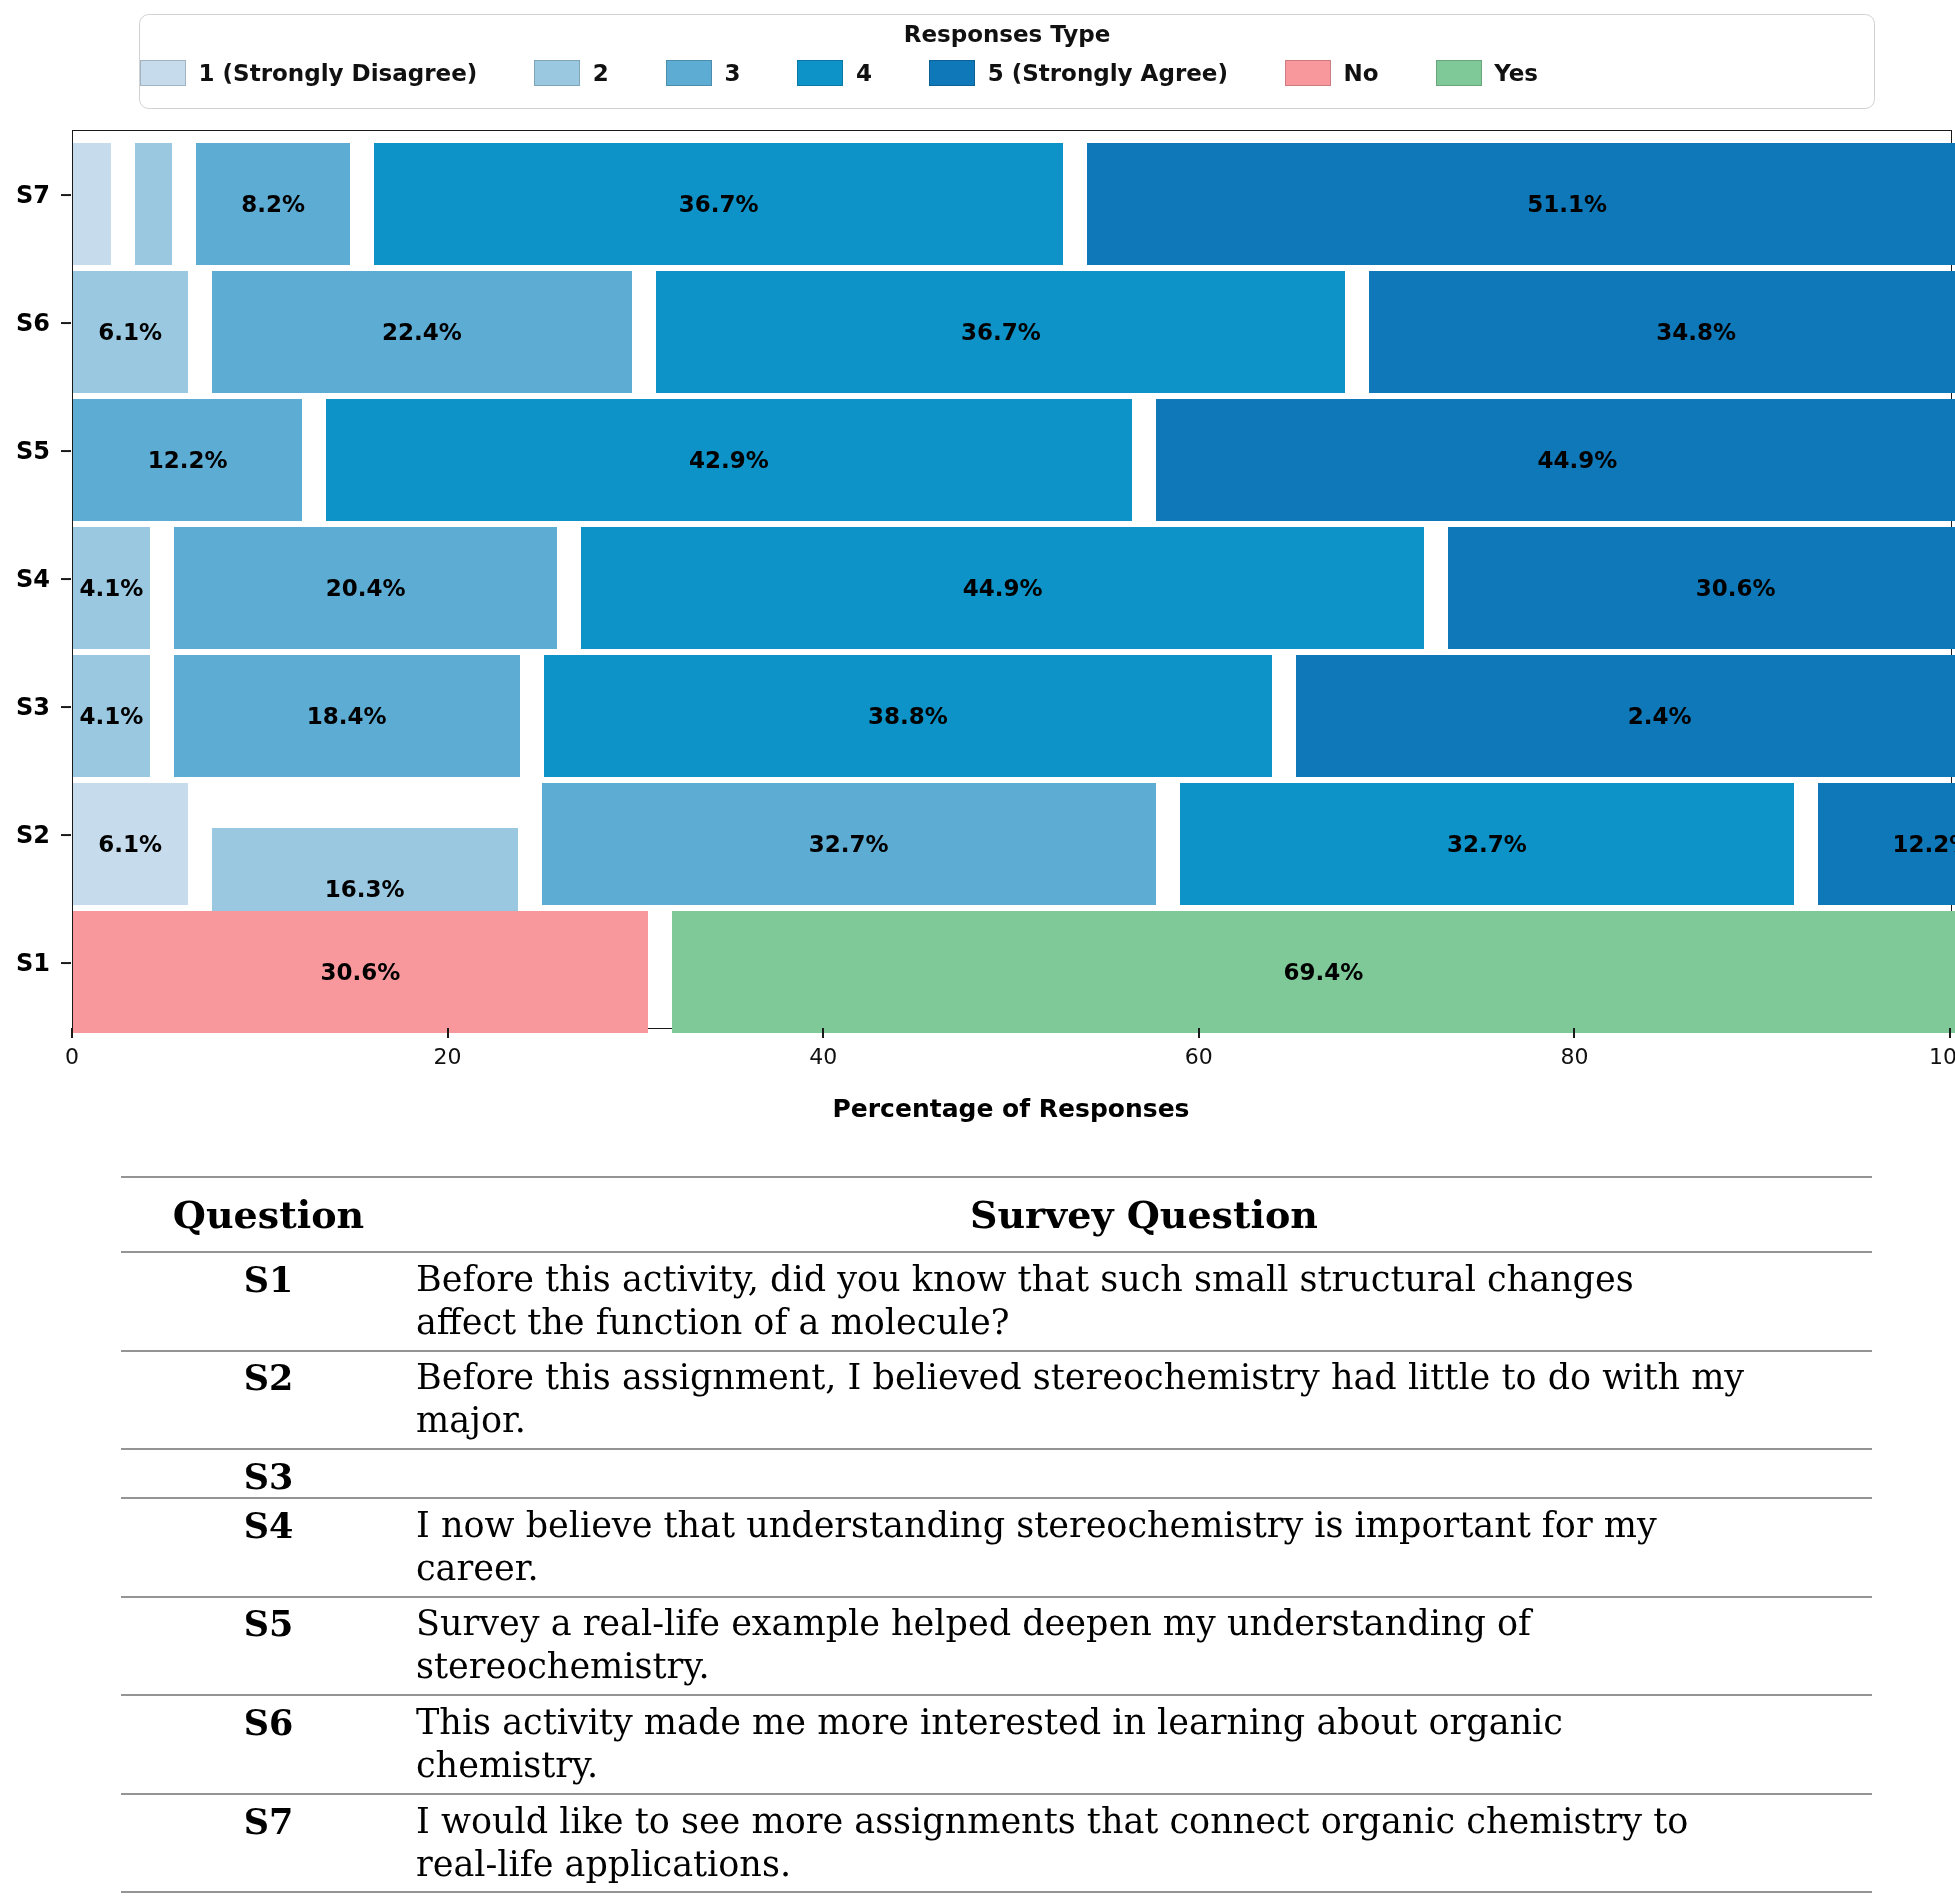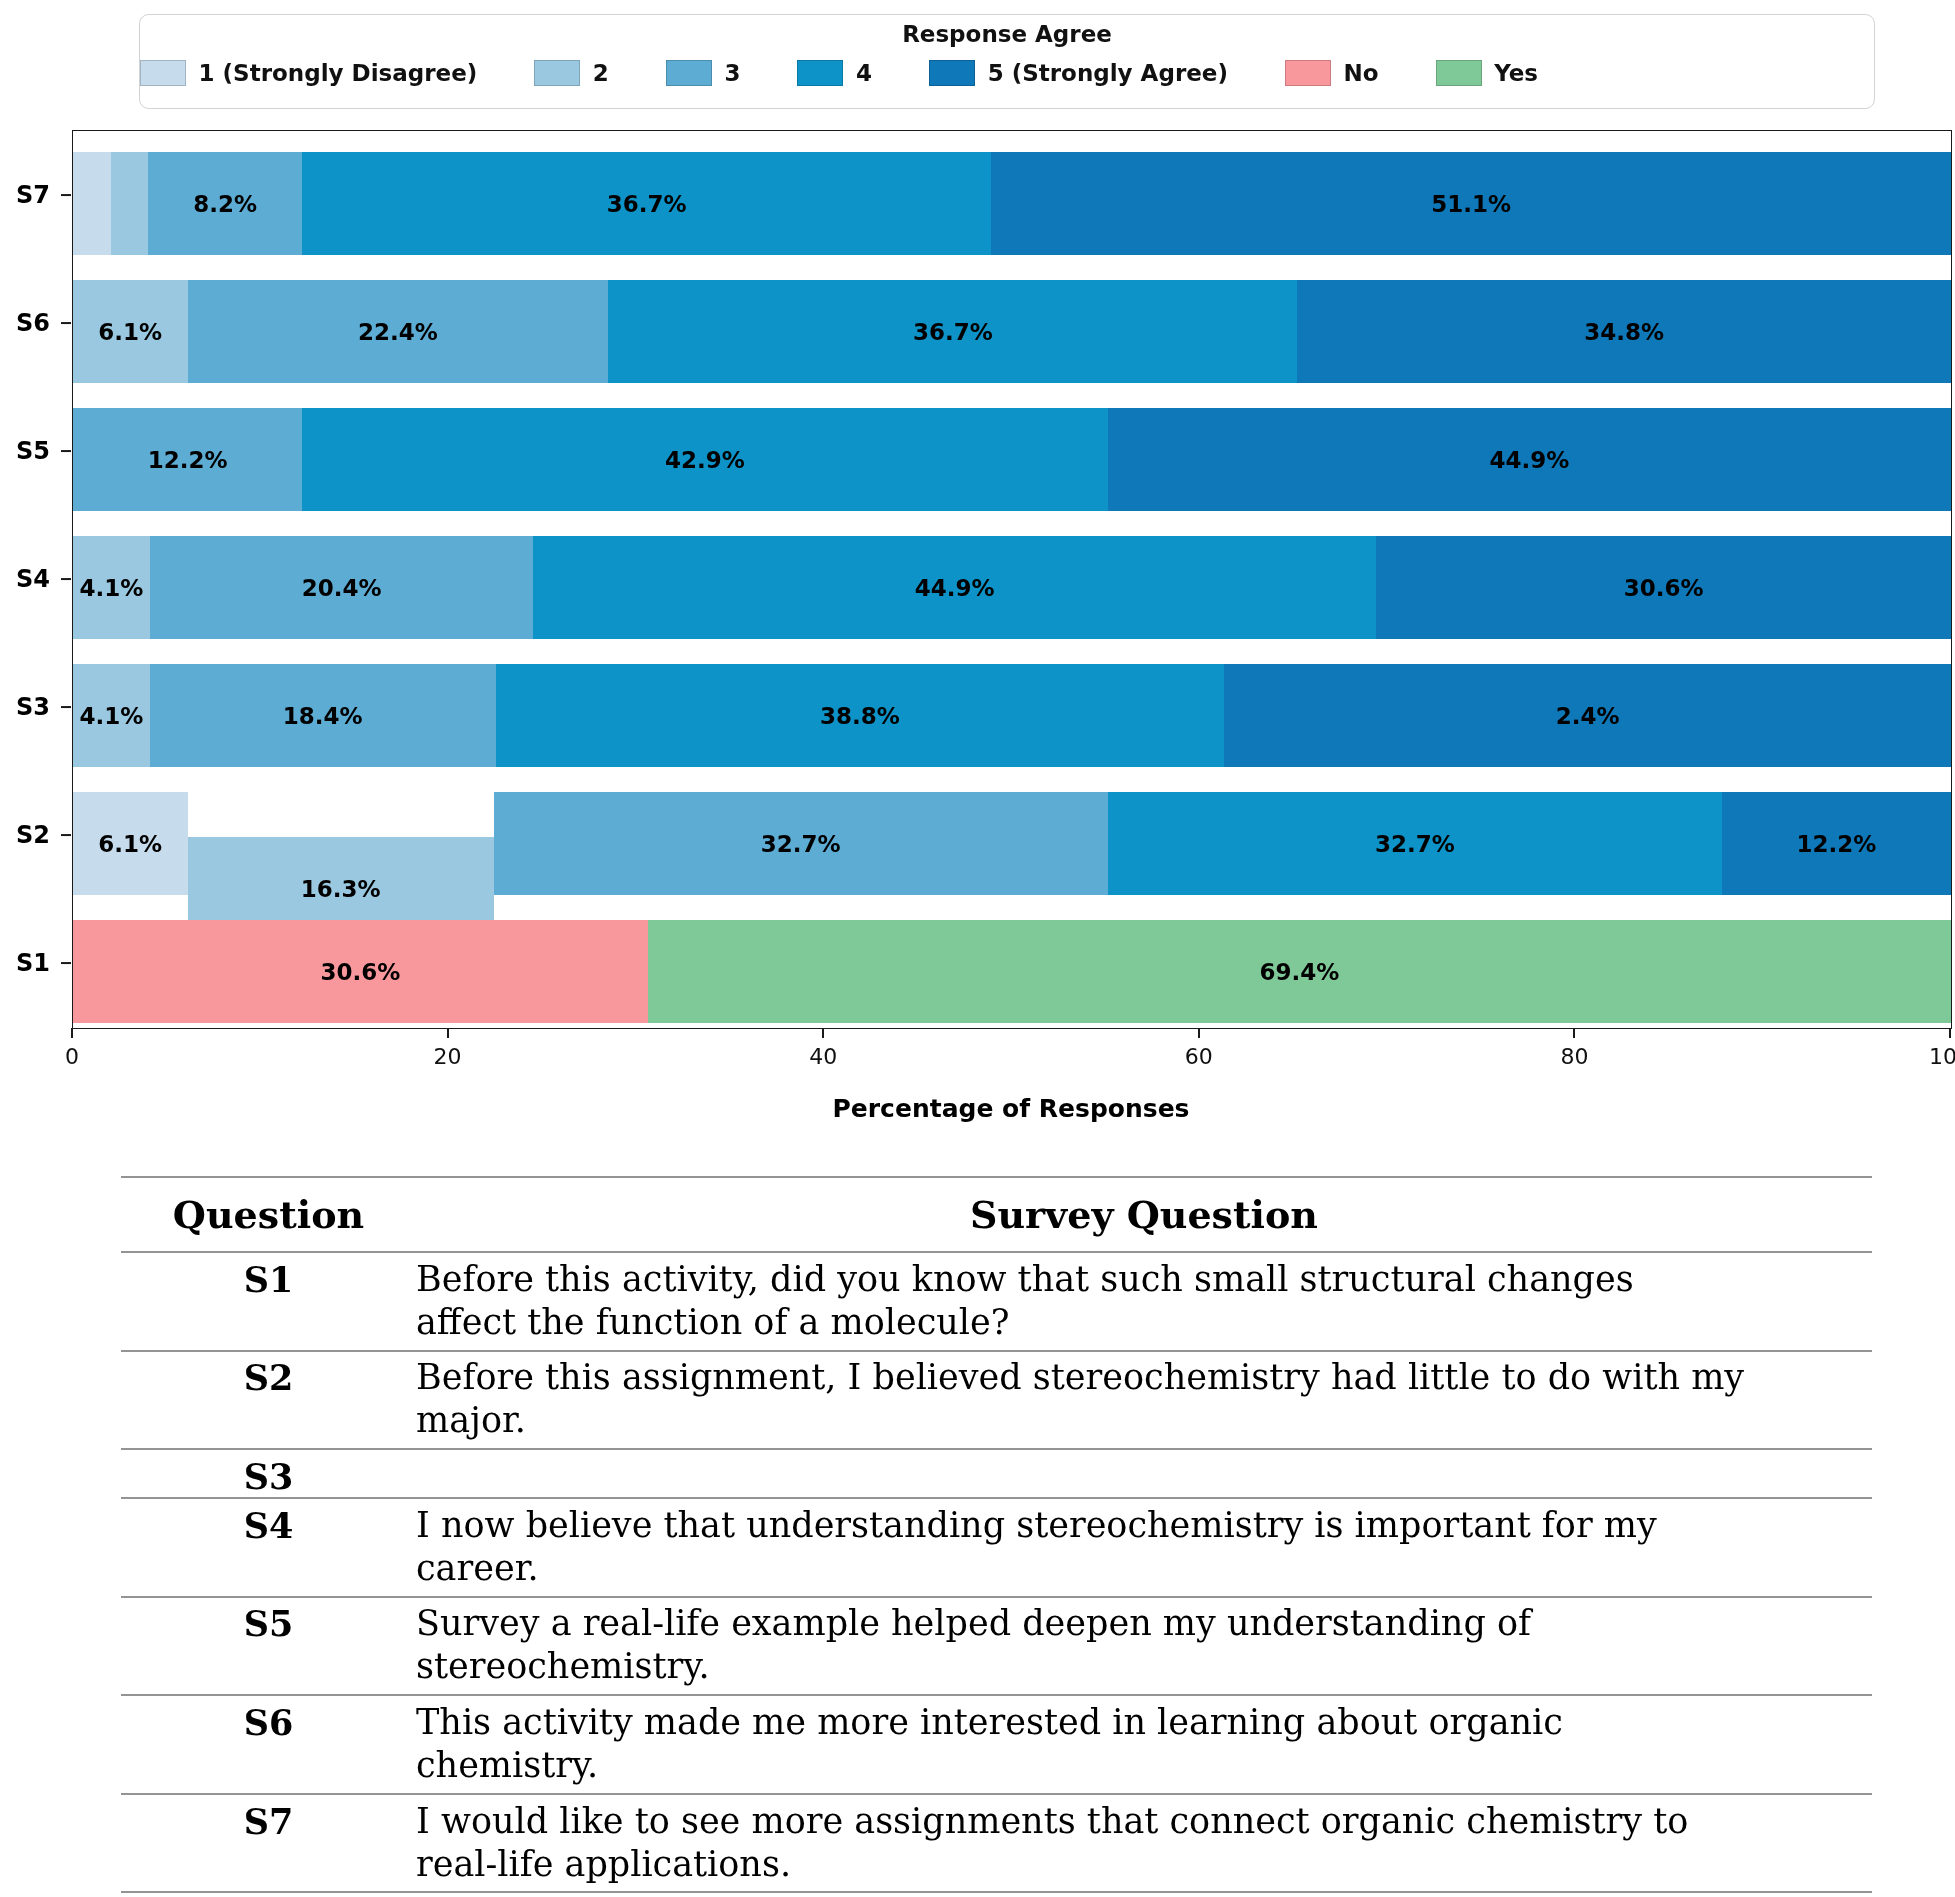--- a/index.html
+++ b/index.html
@@ -12,21 +12,21 @@
   .legend-title{text-align:center;font-weight:bold;font-size:23px;margin-top:6.8px;color:#111;}
   .legend-items{display:flex;align-items:center;gap:57px;margin-top:12.6px;}
   .legend-item{display:flex;align-items:center;gap:12.6px;}
   .swatch{width:46px;height:26px;border:1px solid rgba(0,0,0,0.18);box-sizing:border-box;}
   .legend-label{font-weight:bold;font-size:23px;color:#111;white-space:nowrap;}
 
   
   .plot{position:absolute;left:72px;top:130px;width:1878px;height:897px;
     border:1.5px solid #1a1a1a;box-sizing:content-box;overflow:visible;}
   .band{position:relative;height:128px;width:100%;}
-  .bar{position:absolute;left:0;top:21px;height:103px;width:100%;display:flex;}
+  .bar{position:absolute;left:0;top:12px;height:122px;width:100%;display:flex;gap:24px;}
   .seg{height:100%;position:relative;flex-shrink:0;}
   .seg-label{position:absolute;left:50%;top:50%;transform:translate(-50%,-50%);
     font-weight:bold;font-size:23px;color:#000;white-space:nowrap;}
   .ytick-label{position:absolute;right:calc(100% + 23px);top:50%;transform:translateY(-50%);
     font-weight:bold;font-size:24px;color:#000;}
   .ytick-mark{position:absolute;left:-11.6px;top:50%;transform:translateY(-50%);
     width:9.7px;height:1.9px;background:#1a1a1a;}
 
   
   .xaxis{position:absolute;left:72px;top:1028px;width:1878px;height:58px;}
@@ -43,21 +43,21 @@
   .thead-cell{font-weight:bold;font-size:38px;text-align:center;padding:13.5px 0 14.5px 0;}
   .tid{font-weight:bold;font-size:35px;text-align:center;padding-top:5.8px;}
   .ttext{font-size:35px;line-height:43px;white-space:pre-line;padding:4.8px 0 5.8px 0;}
 </style>
 </head>
 <body>
 
 <div>
 
   <div class="legend-box">
-    <div class="legend-title">Response Agree</div>
+    <div class="legend-title">Responses Type</div>
     <div class="legend-items">
         <span class="legend-item">
           <span class="swatch" style="background: rgb(198, 219, 236);"></span>
           <span class="legend-label">1 (Strongly Disagree)</span>
         </span>
         <span class="legend-item">
           <span class="swatch" style="background: rgb(154, 200, 224);"></span>
           <span class="legend-label">2</span>
         </span>
         <span class="legend-item">

